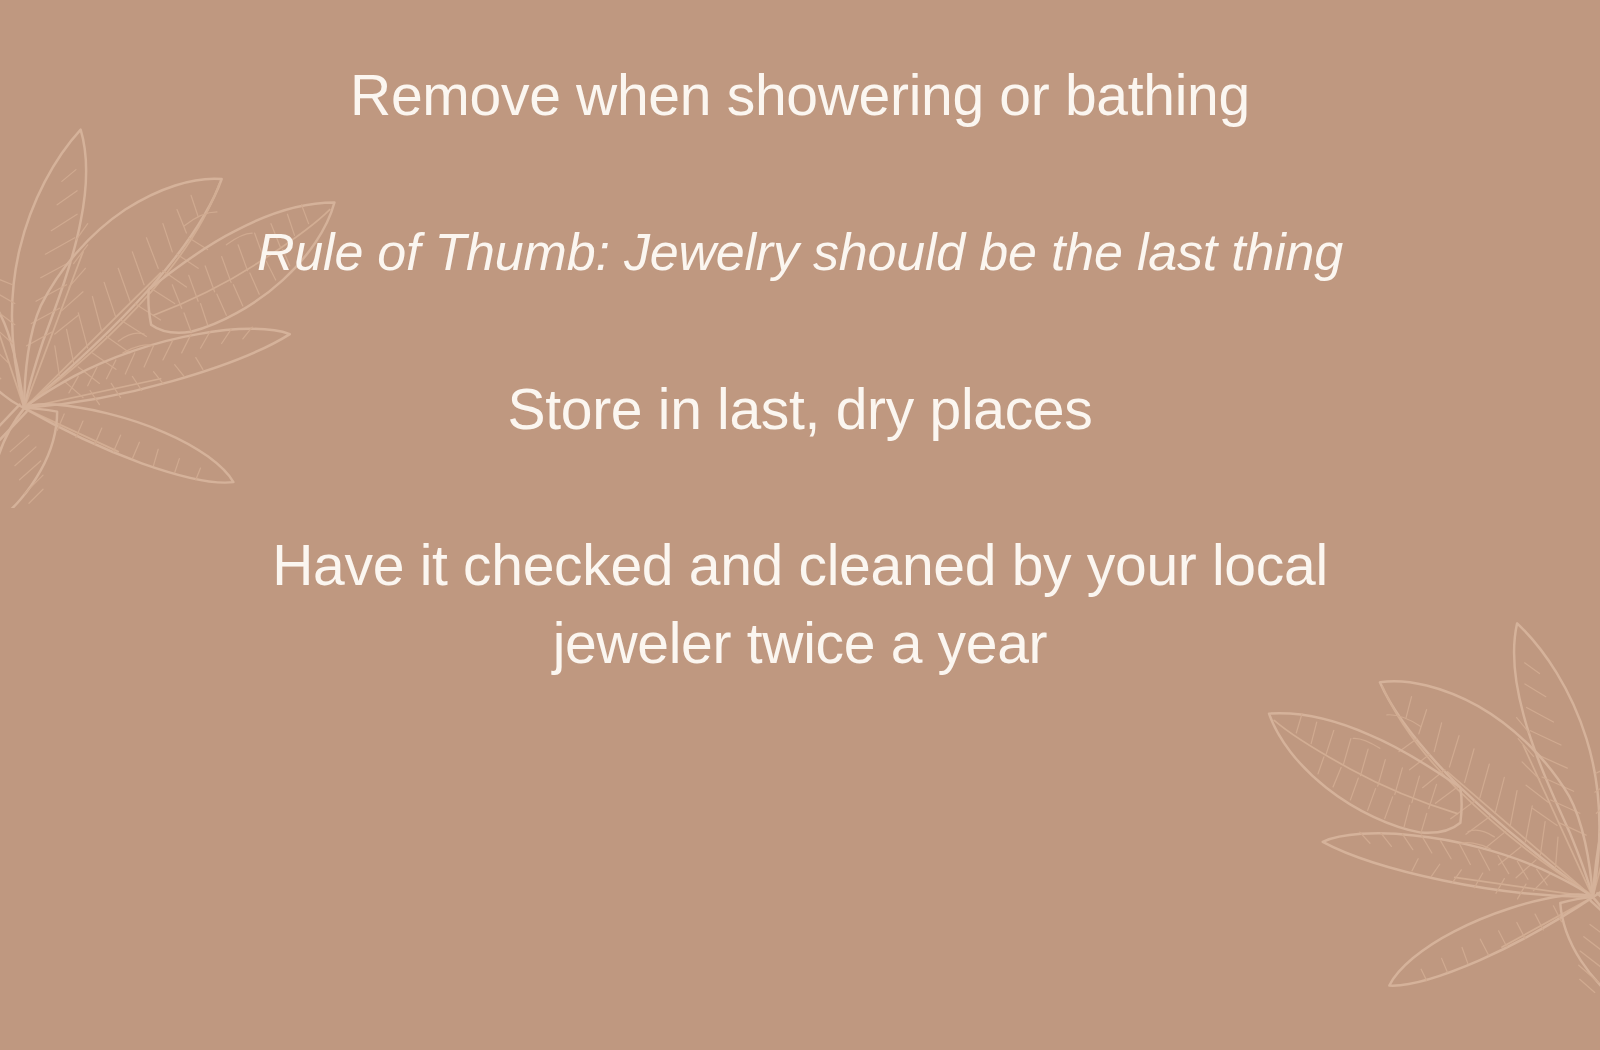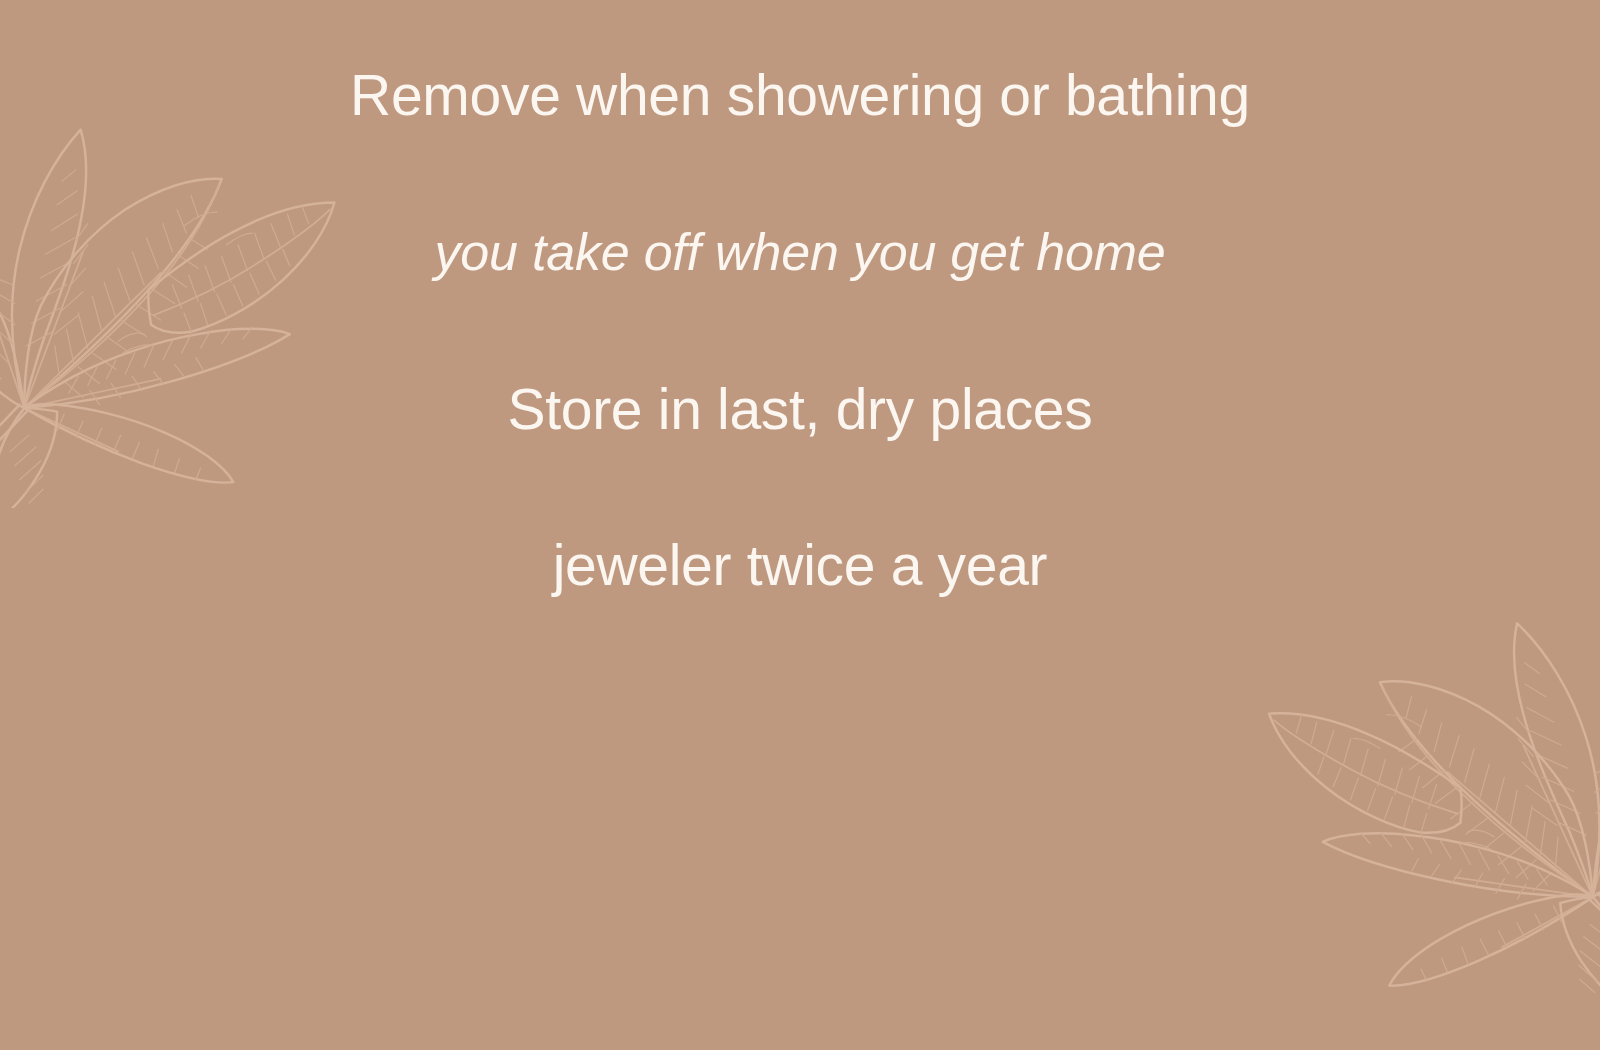--- a/index.html
+++ b/index.html
@@ -278,27 +278,28 @@
     </svg>
   </div>
 
   <div id="text-block">
 
     <div class="line reg">Remove when showering or bathing</div>
 
     <div class="spacer-lg"></div>
 
 
-
-
-    <div class="line ital">you take off when you get home</div>
+    <div class="line ital">Rule of Thumb: Jewelry should be the last thing</div>
+
+
 
     <div class="spacer-lg"></div>
 
     <div class="line reg">Store in last, dry places</div>
 
     <div class="spacer-md"></div>
 
+    <div class="line reg">Have it checked and cleaned by your local</div>
 
     <div class="line reg">jeweler twice a year</div>
 
   </div>
 </div>
 
 </body></html>

